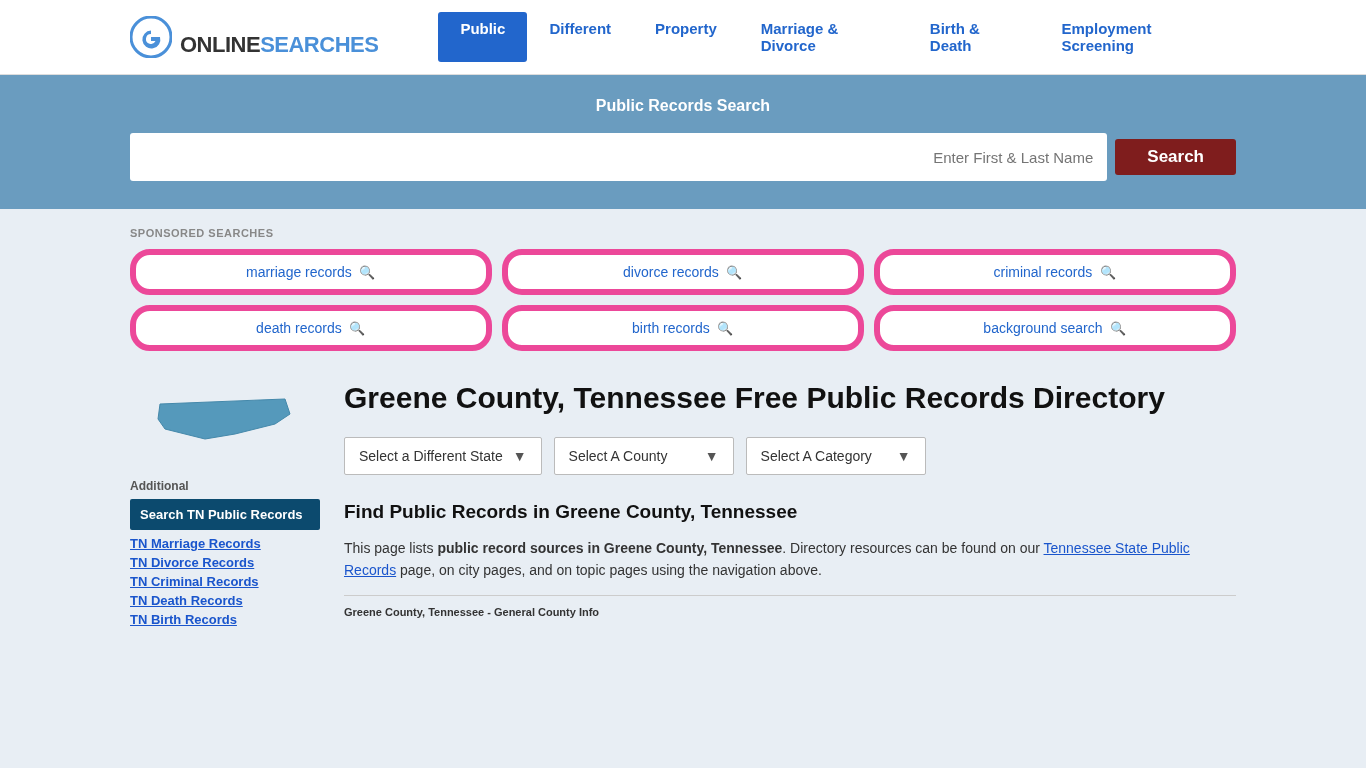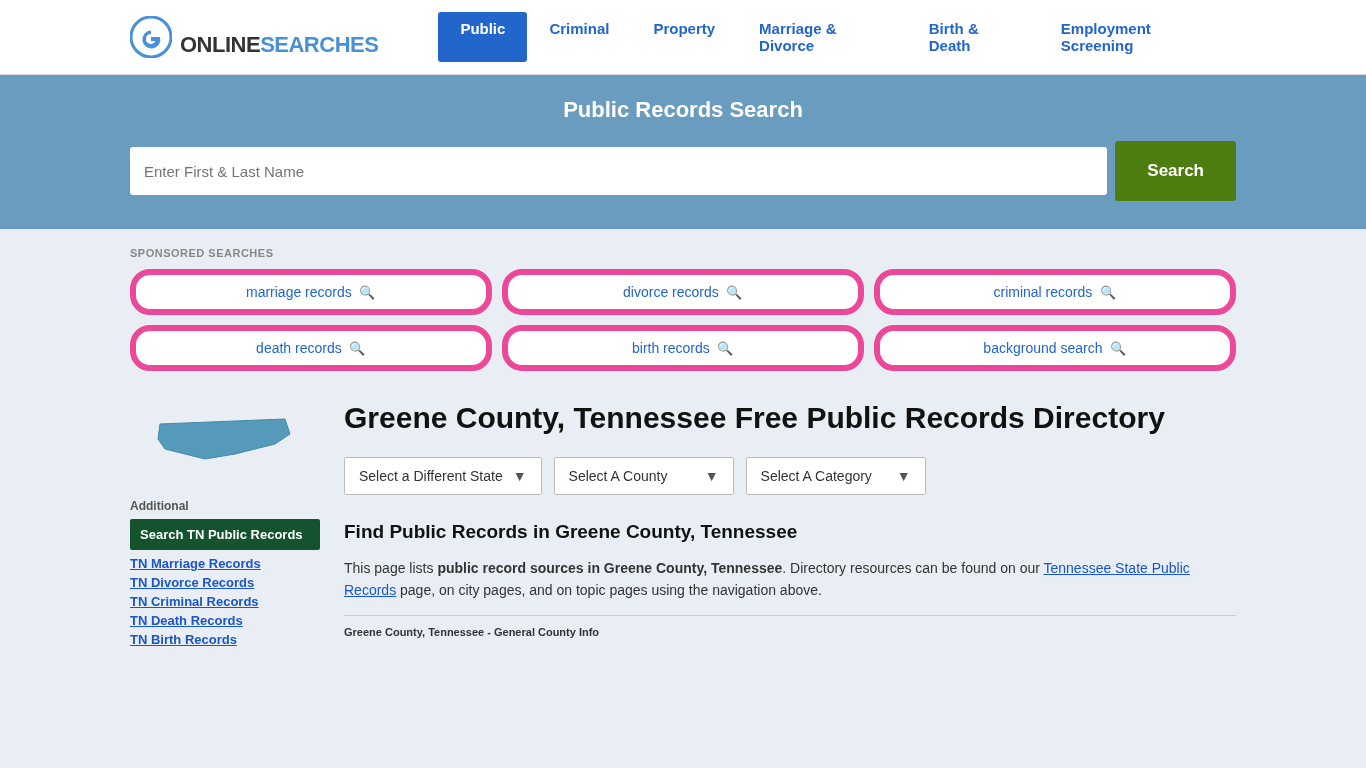--- a/index.html
+++ b/index.html
@@ -63,44 +63,44 @@
     }
 
     
     #hero-banner {
       background: #6a9cbf;
       padding: 22px 130px 28px;
     }
     #hero-title {
       text-align: center;
       color: #fff;
-      font-size: 22px;
+      font-size: 16px;
       font-weight: 700;
       margin-bottom: 18px;
     }
     #search-bar {
       display: flex;
       gap: 8px;
       align-items: center;
     }
     #search-bar input {
       height: 48px;
       font-size: 15px;
       padding: 0 14px;
       border: none;
       border-radius: 3px;
       color: #999;
       outline: none;
     }
-    #name-input { flex: 1.2; }
+    #name-input { flex: 1.2; text-align: right; }
     #location-input { flex: 1.5; }
     #search-btn {
-      height: 60px;
+      height: 36px;
       padding: 0 32px;
-      background: #4d7c0f;
+      background: #7f1d1d;
       color: #fff;
       font-size: 17px;
       font-weight: 700;
       border: none;
       border-radius: 3px;
       cursor: pointer;
       white-space: nowrap;
     }
 
     
@@ -165,21 +165,21 @@
     #advertising-section {
       margin-top: 10px;
     }
     #advertising-label {
       font-size: 12px;
       font-weight: 700;
       color: #555;
       margin-bottom: 6px;
     }
     .ad-highlight {
-      background: #14532d;
+      background: #0c4a6e;
       color: #fff;
       font-size: 13px;
       font-weight: 700;
       padding: 8px 10px;
       margin-bottom: 6px;
       border-radius: 2px;
       cursor: pointer;
     }
     .sidebar-link {
       display: block;
@@ -265,21 +265,21 @@
     <svg class="logo-icon" viewBox="0 0 42 42" xmlns="http://www.w3.org/2000/svg">
       <circle cx="21" cy="21" r="20" fill="none" stroke="#4a90d9" stroke-width="3"></circle>
       <path d="M29 21h-8v4h4.5a5 5 0 1 1-4.5-7.1V14.5A9 9 0 1 0 30 21z" fill="#4a90d9"></path>
     </svg>
     <div>
       <span class="logo-text-online">ONLINE</span><span class="logo-text-searches">SEARCHES</span>
     </div>
   </div>
   <nav id="main-nav">
     <a class="nav-item active">Public</a>
-    <a class="nav-item">Criminal</a>
+    <a class="nav-item">Different</a>
     <a class="nav-item">Property</a>
     <a class="nav-item">Marriage &amp; Divorce</a>
     <a class="nav-item">Birth &amp; Death</a>
     <a class="nav-item">Employment Screening</a>
   </nav>
 </div>
 
 <div id="hero-banner">
   <div id="hero-title">Public Records Search</div>
   <div id="search-bar">

